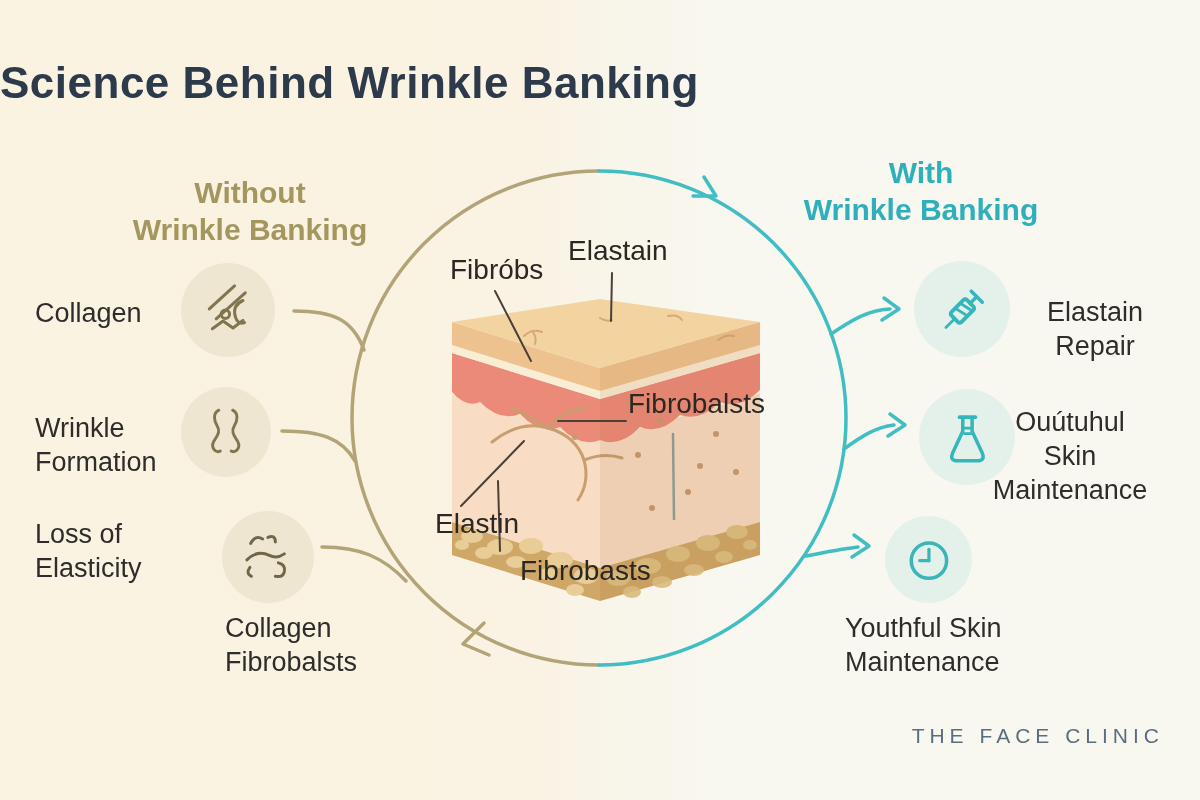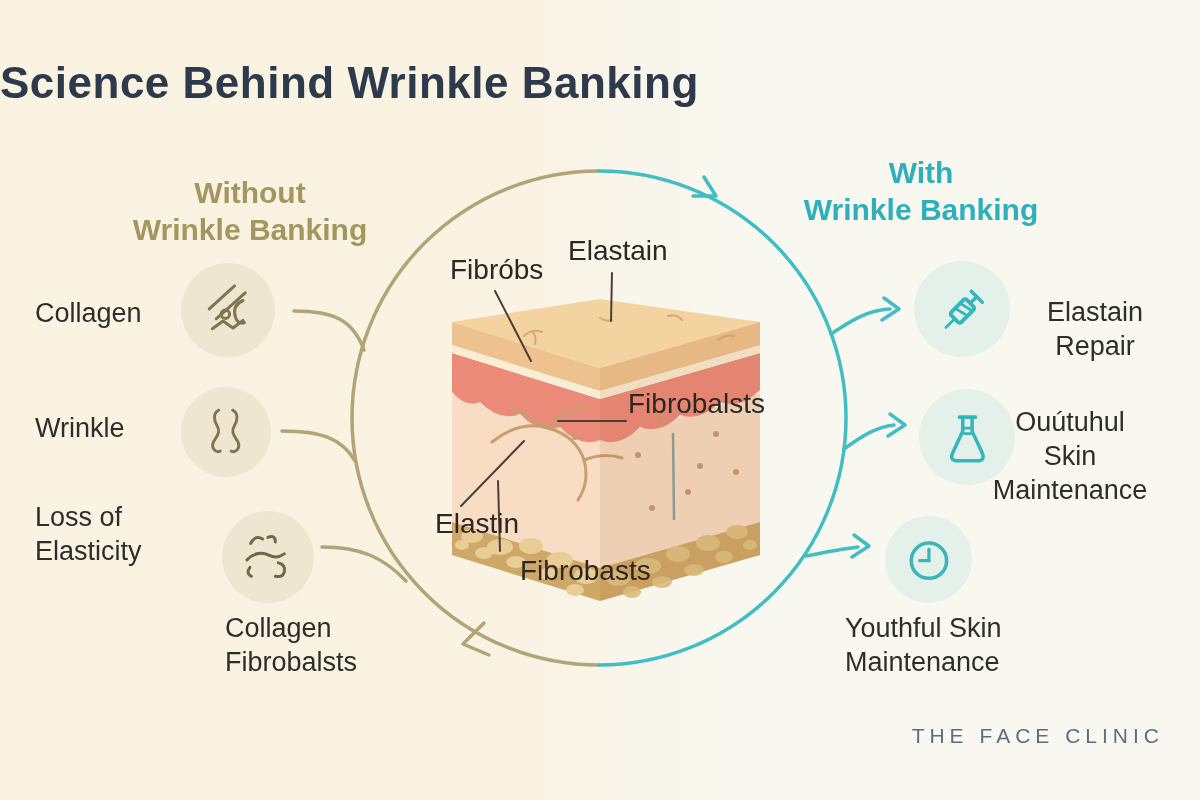--- a/index.html
+++ b/index.html
@@ -155,29 +155,30 @@
       <line x1="24" y1="47" x2="57" y2="17"></line>
       <line x1="33" y1="60" x2="71" y2="26"></line>
       <circle cx="45" cy="54" r="5.5"></circle>
       <path d="M68,36 Q54,42 58,57 Q61,68 70,65"></path>
       <path d="M28,73 L42,63 L55,72 L68,62"></path>
     </svg>
   </div>
 
   <div class="abs item-label" style="left:35px;top:412px;">
     <div>Wrinkle</div>
+    <div>Formation</div>
   </div>
   <div class="abs chip chip-gold" style="left:181px;top:387px;width:90px;height:90px;">
     <svg viewBox="0 0 96 96" stroke="#80754e" stroke-width="4" fill="none" stroke-linecap="round">
       <path d="M38,18 C30,22 31,32 36,40 C41,48 35,54 31,61 C27,69 33,77 40,74"></path>
       <path d="M57,18 C65,22 64,32 59,40 C54,48 60,54 64,61 C68,69 62,77 55,74"></path>
     </svg>
   </div>
 
-  <div class="abs item-label" style="left:35px;top:501px;">
+  <div class="abs item-label" style="left:35px;top:518px;">
     <div>Loss of</div>
     <div>Elasticity</div>
   </div>
   <div class="abs chip chip-gold" style="left:222px;top:511px;width:92px;height:92px;">
     <svg viewBox="0 0 96 96" stroke="#6f6747" stroke-width="4" fill="none" stroke-linecap="round">
       <path d="M25,30 Q31,18 41,24"></path>
       <path d="M48,22 Q58,18 58,28"></path>
       <path d="M20,52 Q34,38 50,46 Q60,51 70,44"></path>
       <path d="M24,62 Q18,70 26,74"></path>
       <path d="M62,56 Q72,58 70,68 Q68,76 58,74"></path>

